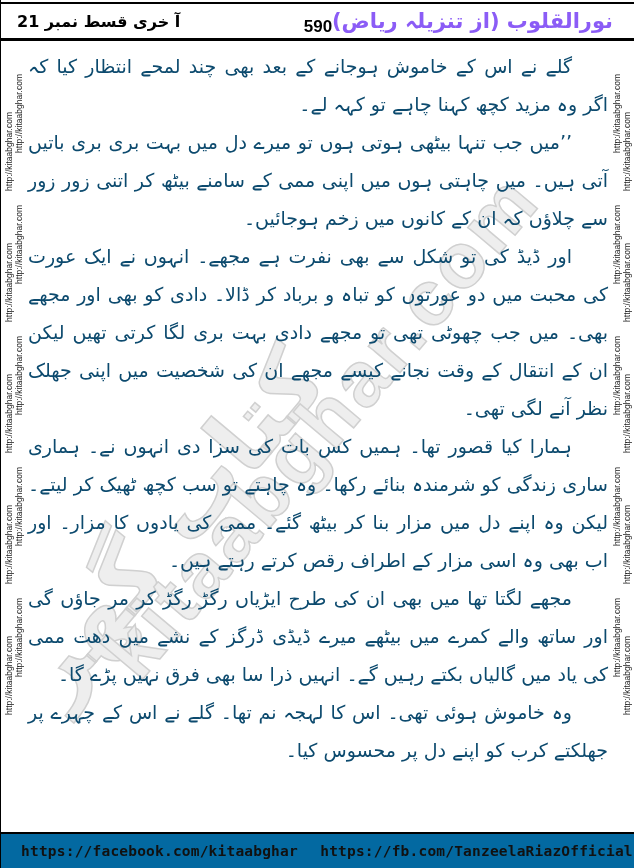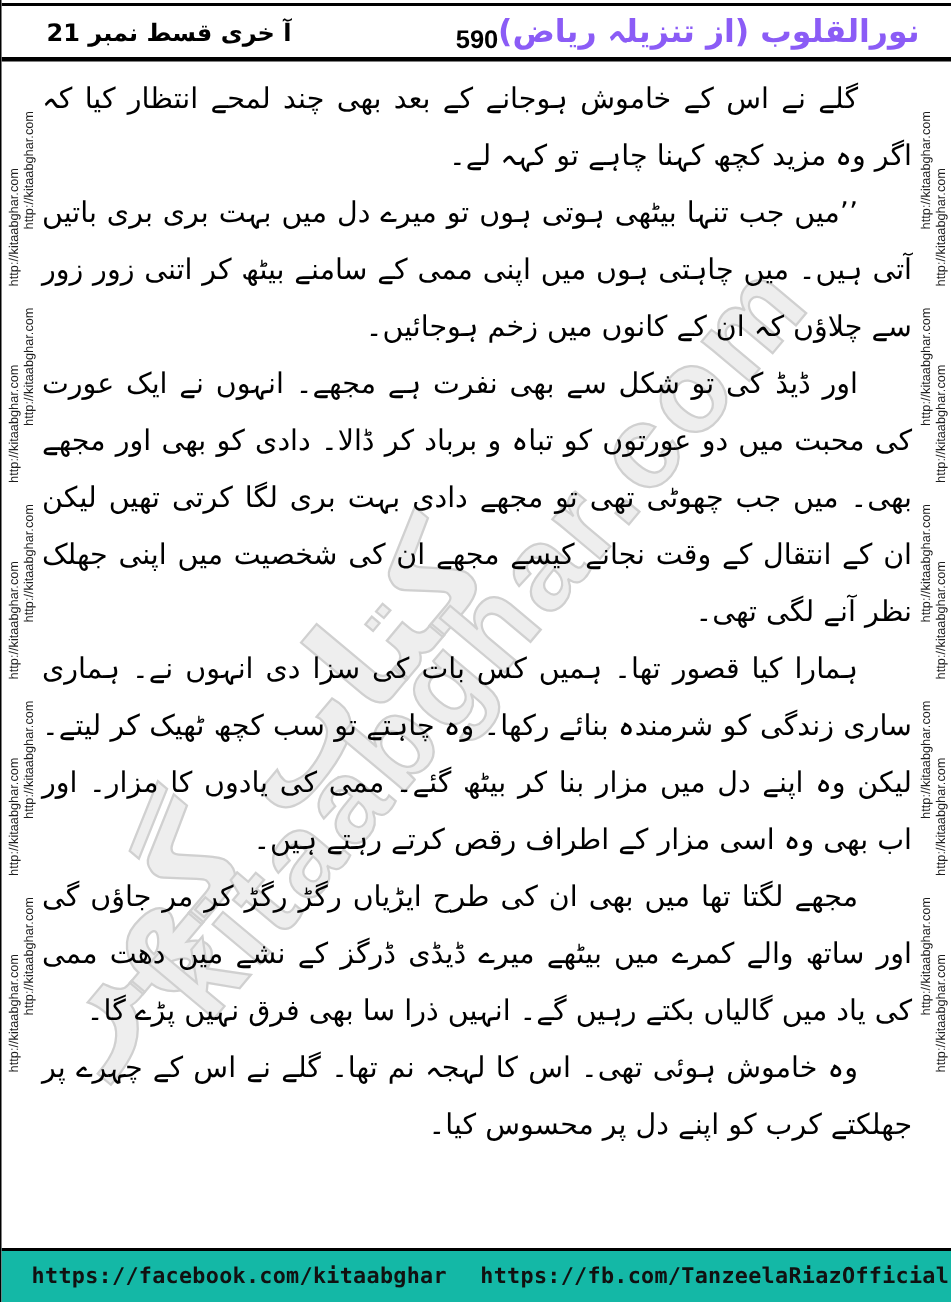--- a/index.html
+++ b/index.html
@@ -12,21 +12,21 @@
     font-family: "DejaVu Sans", sans-serif;
   }
   .topline {
     position: absolute; top: 2px; left: 0; right: 0;
     border-top: 2px solid #000;
   }
   
   .header {
     position: absolute; top: 4px; left: 0; right: 0; height: 37px;
     display: flex; align-items: center; justify-content: space-between;
-    padding: 0 22px 0 30px; box-sizing: border-box;
+    padding: 0 22px 0 16px; box-sizing: border-box;
     border-bottom: 3px solid #000;
   }
   .header .episode {
     direction: rtl; font-size: 16px; font-weight: bold; color: #000;
     font-family: "DejaVu Sans", sans-serif;
   }
   .header .pagenum {
     font-family: "Liberation Sans", sans-serif;
     font-size: 17px; font-weight: bold; color: #000;
     position: absolute; left: 50%; transform: translateX(-50%); margin-top: 12px;
@@ -68,32 +68,32 @@
     left: -40px; top: 470px; width: 420px; text-align: center;
     direction: rtl; transform: rotate(-50deg);
     font-family: "DejaVu Sans", sans-serif;
     font-size: 92px;
   }
   
   .main {
     position: absolute; top: 47px; bottom: 38px; left: 27px; right: 27px;
     z-index: 2; direction: rtl;
     font-family: "DejaVu Sans", sans-serif;
-    font-size: 19px; line-height: 38px; color: #000000;
+    font-size: 19px; line-height: 38px; color: #0c4a6e;
   }
   .main p {
     margin: 0; text-indent: 36px;
     text-align: justify; text-align-last: right;
   }
   
   .footer {
     position: absolute; bottom: 0; left: 0; right: 0; height: 34px;
     border-top: 2.5px solid #000;
     display: flex; align-items: center; z-index: 3;
-    background: #14b8a6;
+    background: #0369a1;
   }
   .footer .furl {
     flex: 1 1 50%; text-align: center;
     font-family: "DejaVu Sans Mono", monospace;
     font-weight: bold; font-size: 14.5px; color: #111;
     letter-spacing: 0.2px; text-decoration: none;
   }
 </style>
 </head>
 <body>

